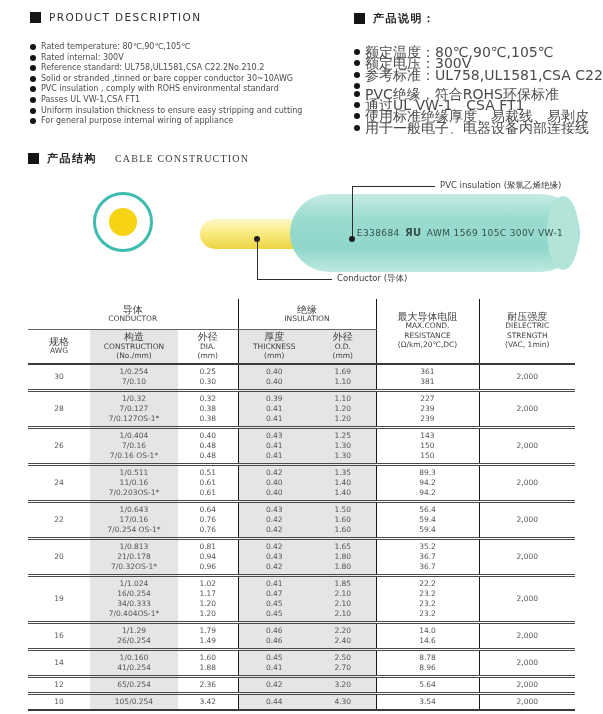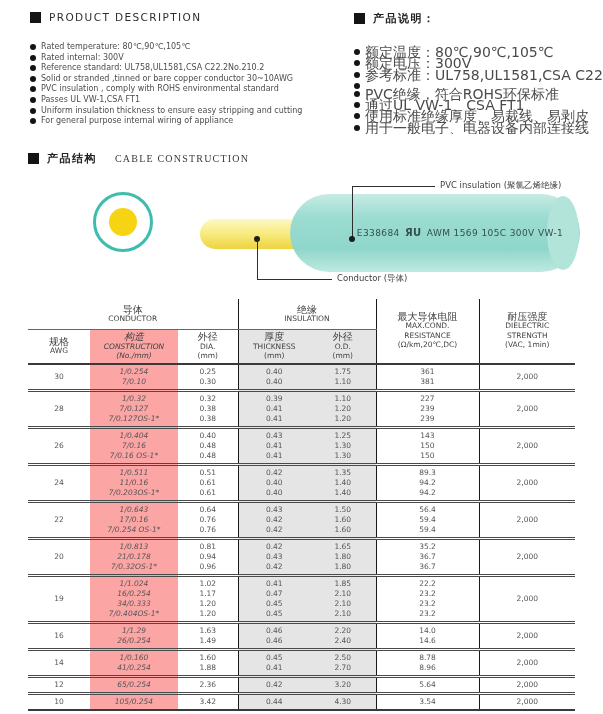--- a/index.html
+++ b/index.html
@@ -55,21 +55,21 @@
   
   .spec-wrap { position:absolute; left:28px; top:299px; width:547px; }
   table.spec { border-collapse:collapse; table-layout:fixed; width:547px;
                border-bottom:2px solid #3a3a3a; }
   table.spec th, table.spec td { font-weight:normal; text-align:center; padding:2px 0; }
   thead { border-bottom:2px solid #3a3a3a; }
   thead th { font-size:7.5px; line-height:9.5px; color:#3f3f3f; vertical-align:middle; }
   thead th div.zh { font-size:10px; }
   th.grp { border-bottom:1px solid #666; height:26px; }
   .vline { border-right:1px solid #1a1a1a; }
-  .yellow { background:#fca5a5;font-style:italic; }
+  .yellow { background:#e5e5e5; }
   .blue { background:#e5e5e5; }
   tbody td { font-size:7.5px; line-height:10px; color:#555; vertical-align:middle; }
   tbody tr + tr { border-top:3px double #4a4a4a; }
 </style>
 </head>
 <body>
 
 <div class="page">
 
   <div class="desc-en">
@@ -252,21 +252,21 @@
             </td>
             <td class="vline">
               <div>0.25</div>
               <div>0.30</div>
             </td>
             <td class="blue">
               <div>0.40</div>
               <div>0.40</div>
             </td>
             <td class="blue vline">
-              <div>1.75</div>
+              <div>1.69</div>
               <div>1.10</div>
             </td>
             <td class="vline">
               <div>361</div>
               <div>381</div>
             </td>
             <td>
               <div>2,000</div>
             </td>
           </tr>
@@ -475,21 +475,21 @@
           </tr>
           <tr>
             <td>
               <div>16</div>
             </td>
             <td class="yellow">
               <div>1/1.29</div>
               <div>26/0.254</div>
             </td>
             <td class="vline">
-              <div>1.63</div>
+              <div>1.79</div>
               <div>1.49</div>
             </td>
             <td class="blue">
               <div>0.46</div>
               <div>0.46</div>
             </td>
             <td class="blue vline">
               <div>2.20</div>
               <div>2.40</div>
             </td>

